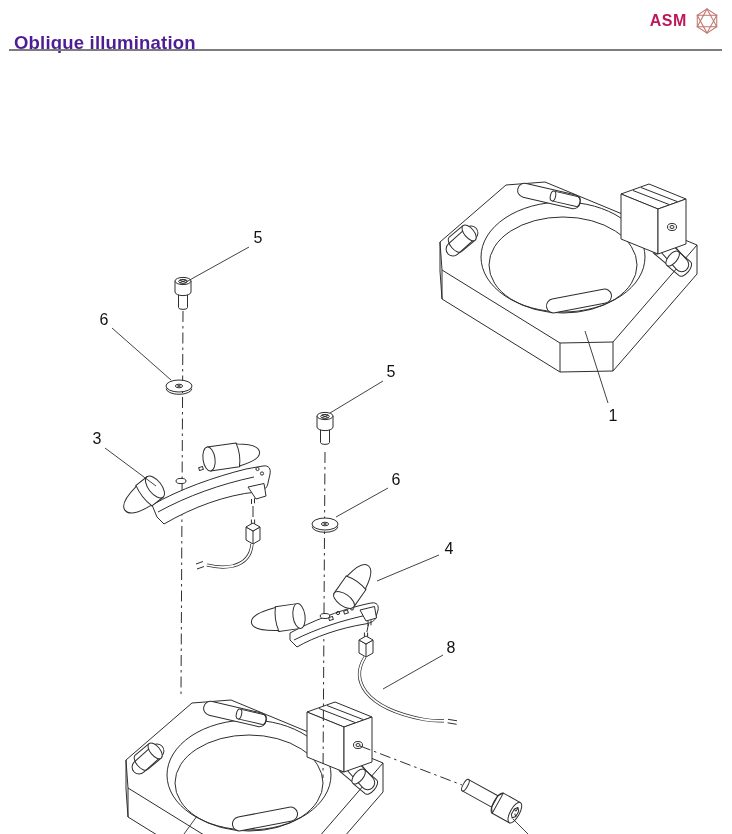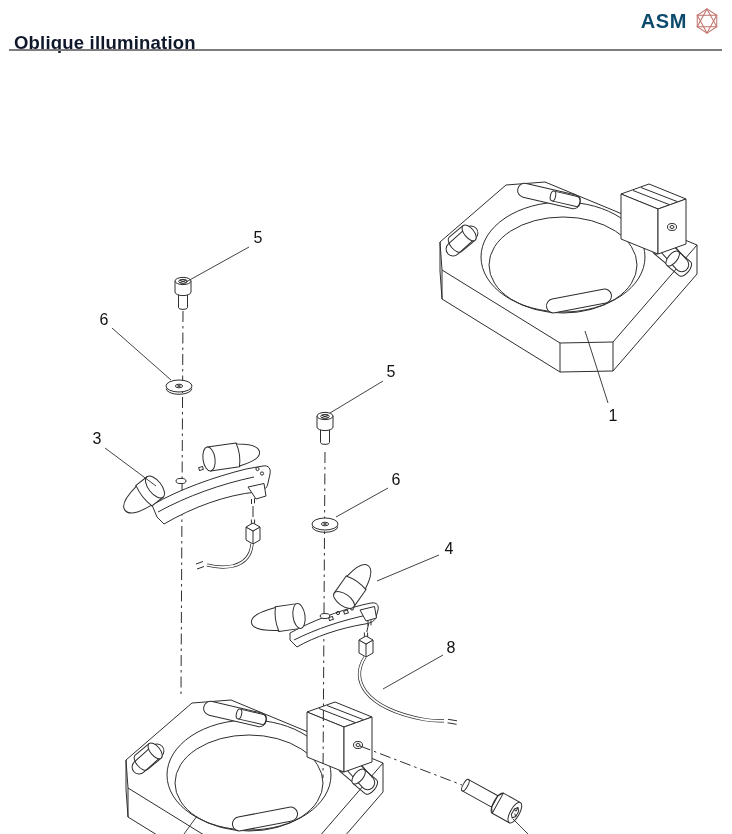--- a/index.html
+++ b/index.html
@@ -8,24 +8,24 @@
     --rule:#7d7d7d;
     --ink:#111111;
     --bg:#ffffff;
   }
   html,body{margin:0;padding:0;}
   body{width:732px;height:834px;background:var(--bg);overflow:hidden;
        font-family:"Liberation Sans",sans-serif;position:relative;}
   .page{position:absolute;inset:0;background:var(--bg);}
   
   .hdr-title{position:absolute;left:10px;top:30px;margin:4px;font-size:18.5px;
-             font-weight:700;letter-spacing:.2px;color:#0f172a;line-height:1;}
+             font-weight:700;letter-spacing:.2px;color:#4c1d95;line-height:1;}
   .hdr-rule{position:absolute;left:9px;top:49px;width:713px;height:2px;background:var(--rule);}
   .brand{position:absolute;top:7px;right:12px;display:flex;align-items:center;gap:7px;}
-  .brand-text{font-size:20px;font-weight:600;letter-spacing:.6px;color:#0c4a6e;}
+  .brand-text{font-size:16px;font-weight:600;letter-spacing:.6px;color:#be185d;}
   .logo{width:26px;height:28px;display:block;}
   .logo *{stroke:var(--accent);fill:none;stroke-width:1.1;}
   
   #diagram{position:absolute;left:0;top:0;}
   #diagram .draw{stroke:var(--line);stroke-width:1;stroke-linejoin:round;stroke-linecap:butt;fill:none;}
   .cl{stroke-dasharray:11 4 2.5 4;}
   .leader{stroke:var(--line);stroke-width:.9;}
   .wire-outer{stroke-width:3.2;fill:none;}
   .wire-inner{stroke:#fff;stroke-width:1.8;fill:none;}
   .callout-text{font-family:"Liberation Sans",sans-serif;font-size:16px;fill:var(--ink);

